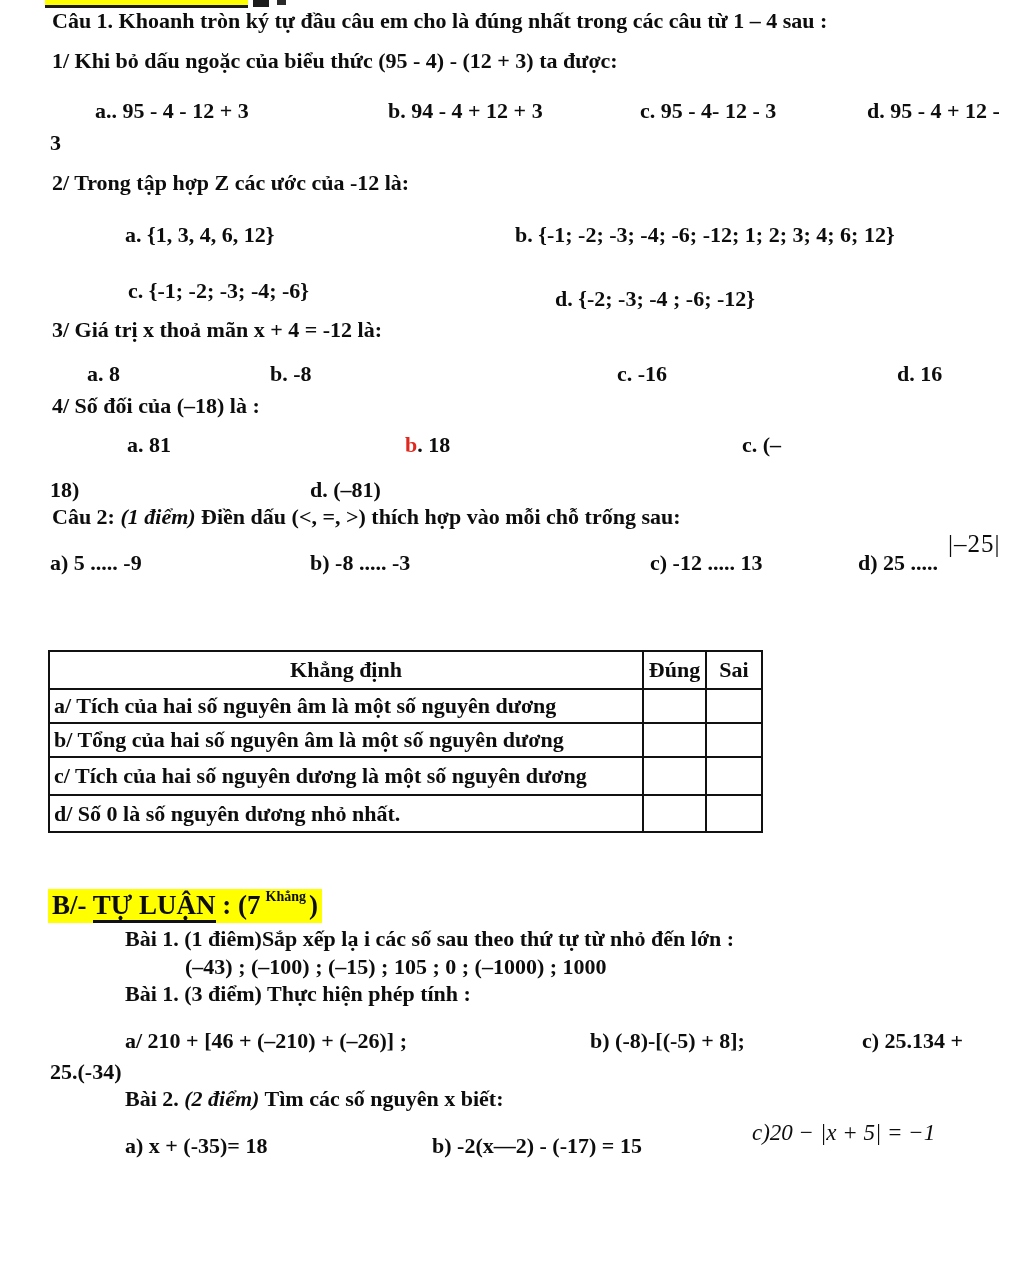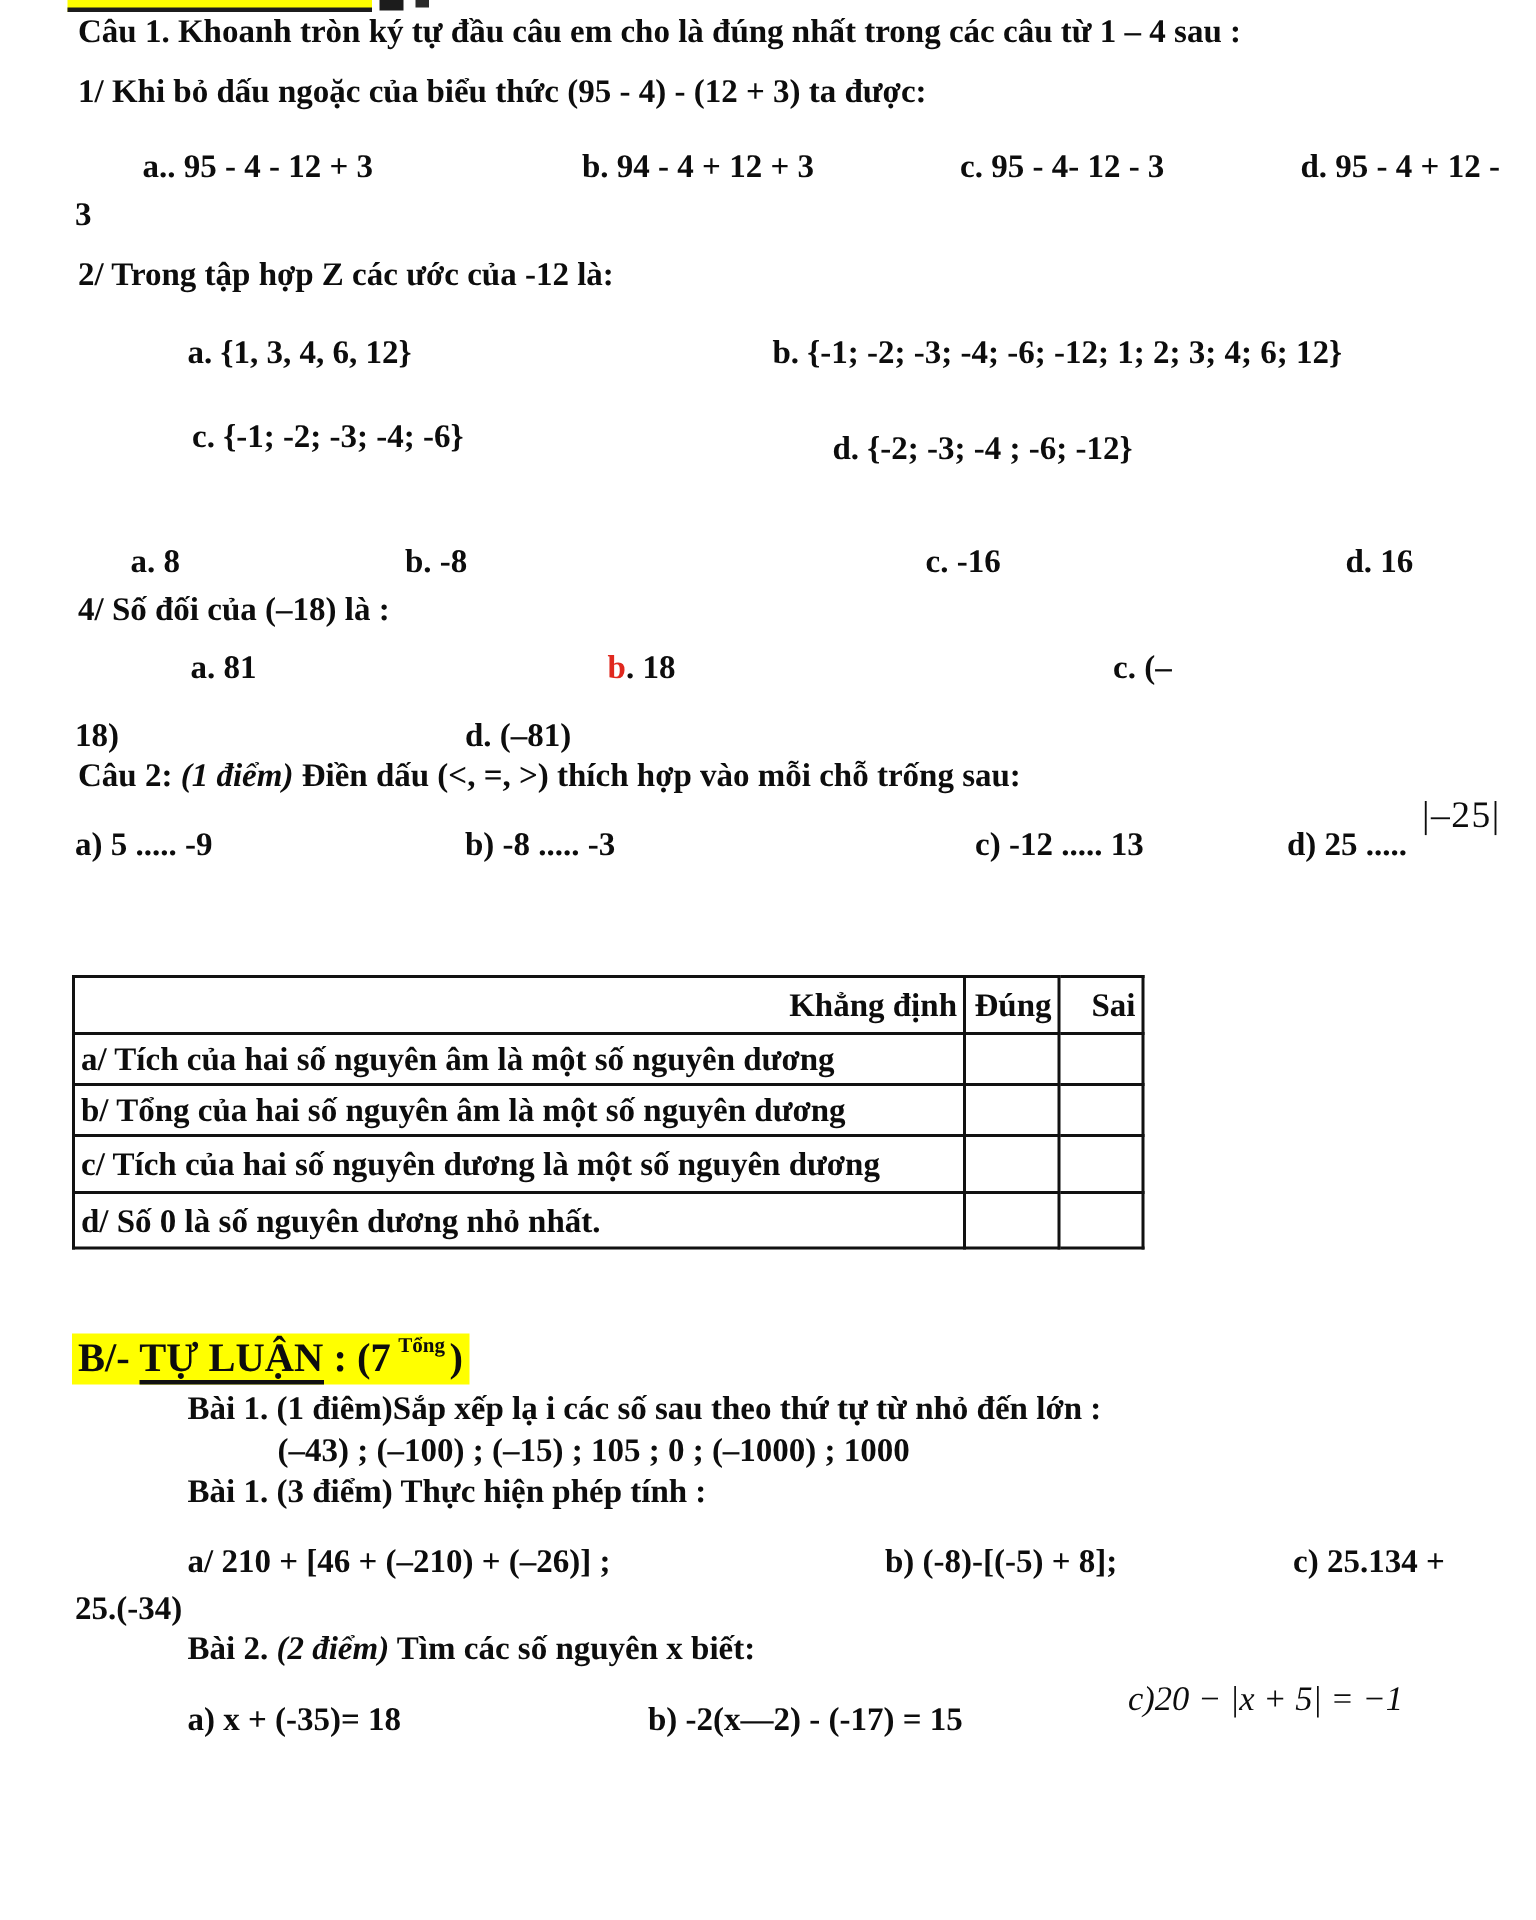--- a/index.html
+++ b/index.html
@@ -13,21 +13,21 @@
   .red{color:#e0281e;}
   .mathline{font-weight:normal;font-style:italic;font-size:23px;}
   .absval{font-weight:normal;font-size:25px;letter-spacing:1px;}
   
   .artifact-bar{position:absolute;left:45px;top:0;width:203px;height:5px;background:#ffff00;border-bottom:3px solid #1c1c1c;}
   .artifact-mark1{position:absolute;left:253px;top:0;width:16px;height:7px;background:#1c1c1c;}
   .artifact-mark2{position:absolute;left:277px;top:0;width:9px;height:5px;background:#2a2a2a;}
   
   .tbl-wrap{position:absolute;left:48px;top:650px;}
   table{border-collapse:collapse;table-layout:fixed;}
-  td,th{border:2.5px solid #111;padding:0 4px;overflow:hidden;text-align:right;}
+  td,th{border:2.5px solid #111;padding:0 4px;overflow:hidden;}
   th{font-size:22px;}
   td.stmt{text-align:left;font-size:22px;white-space:nowrap;}
   
   .bhead{
     position:absolute;left:48px;top:889px;background:#ffff00;
     font-size:27px;line-height:30px;padding:1px 4px 3px 4px;white-space:nowrap;
   }
   .bhead .u{border-bottom:3px solid #111;}
   .bhead .sup{
     display:inline-block;font-size:14px;line-height:14px;background:#ffff00;
@@ -50,20 +50,21 @@
   <div class="line" style="left:640px;top:98px">c. 95 - 4- 12 - 3</div>
   <div class="line" style="left:867px;top:98px">d. 95 - 4 + 12 -</div>
   <div class="line" style="left:50px;top:130px">3</div>
 
   <div class="line" style="left:52px;top:170px">2/ Trong tập hợp Z các ước của -12 là:</div>
   <div class="line" style="left:125px;top:222px">a. {1, 3, 4, 6, 12}</div>
   <div class="line" style="left:515px;top:222px">b. {-1; -2; -3; -4; -6; -12; 1; 2; 3; 4; 6; 12}</div>
   <div class="line" style="left:128px;top:278px">c. {-1; -2; -3; -4; -6}</div>
   <div class="line" style="left:555px;top:286px">d. {-2; -3; -4 ; -6; -12}</div>
 
+  <div class="line" style="left:52px;top:317px">3/ Giá trị x thoả mãn x + 4 = -12 là:</div>
   <div class="line" style="left:87px;top:361px">a. 8</div>
   <div class="line" style="left:270px;top:361px">b. -8</div>
   <div class="line" style="left:617px;top:361px">c. -16</div>
   <div class="line" style="left:897px;top:361px">d. 16</div>
 
   <div class="line" style="left:52px;top:393px">4/ Số đối của (–18) là :</div>
   <div class="line" style="left:127px;top:432px">a. 81</div>
   <div class="line" style="left:405px;top:432px"><span class="red">b</span><span>. 18</span></div>
   <div class="line" style="left:742px;top:432px">c. (–</div>
   <div class="line" style="left:50px;top:477px">18)</div>
@@ -107,21 +108,21 @@
       </tr>
       <tr style="height:37px">
         <td class="stmt">d/ Số 0 là số nguyên dương nhỏ nhất.</td>
         <td></td>
         <td></td>
       </tr>
     </tbody>
       </table>
   </div>
 
-  <div class="bhead"><span>B/- </span><span class="u">TỰ LUẬN</span><span> : (7</span><span class="sup">Tổng</span><span>)</span></div>
+  <div class="bhead"><span>B/- </span><span class="u">TỰ LUẬN</span><span> : (7</span><span class="sup">Khẳng</span><span>)</span></div>
 
   <div class="line" style="left:125px;top:926px">Bài 1. (1 điêm)Sắp xếp lạ i các số sau theo thứ tự từ nhỏ đến lớn :</div>
   <div class="line" style="left:185px;top:954px">(–43) ; (–100) ; (–15) ; 105 ; 0 ; (–1000) ; 1000</div>
 
   <div class="line" style="left:125px;top:981px">Bài 1. (3 điểm) Thực hiện phép tính :</div>
   <div class="line" style="left:125px;top:1028px">a/ 210 + [46 + (–210) + (–26)] ;</div>
   <div class="line" style="left:590px;top:1028px">b) (-8)-[(-5) + 8];</div>
   <div class="line" style="left:862px;top:1028px">c) 25.134 +</div>
   <div class="line" style="left:50px;top:1059px">25.(-34)</div>
 

